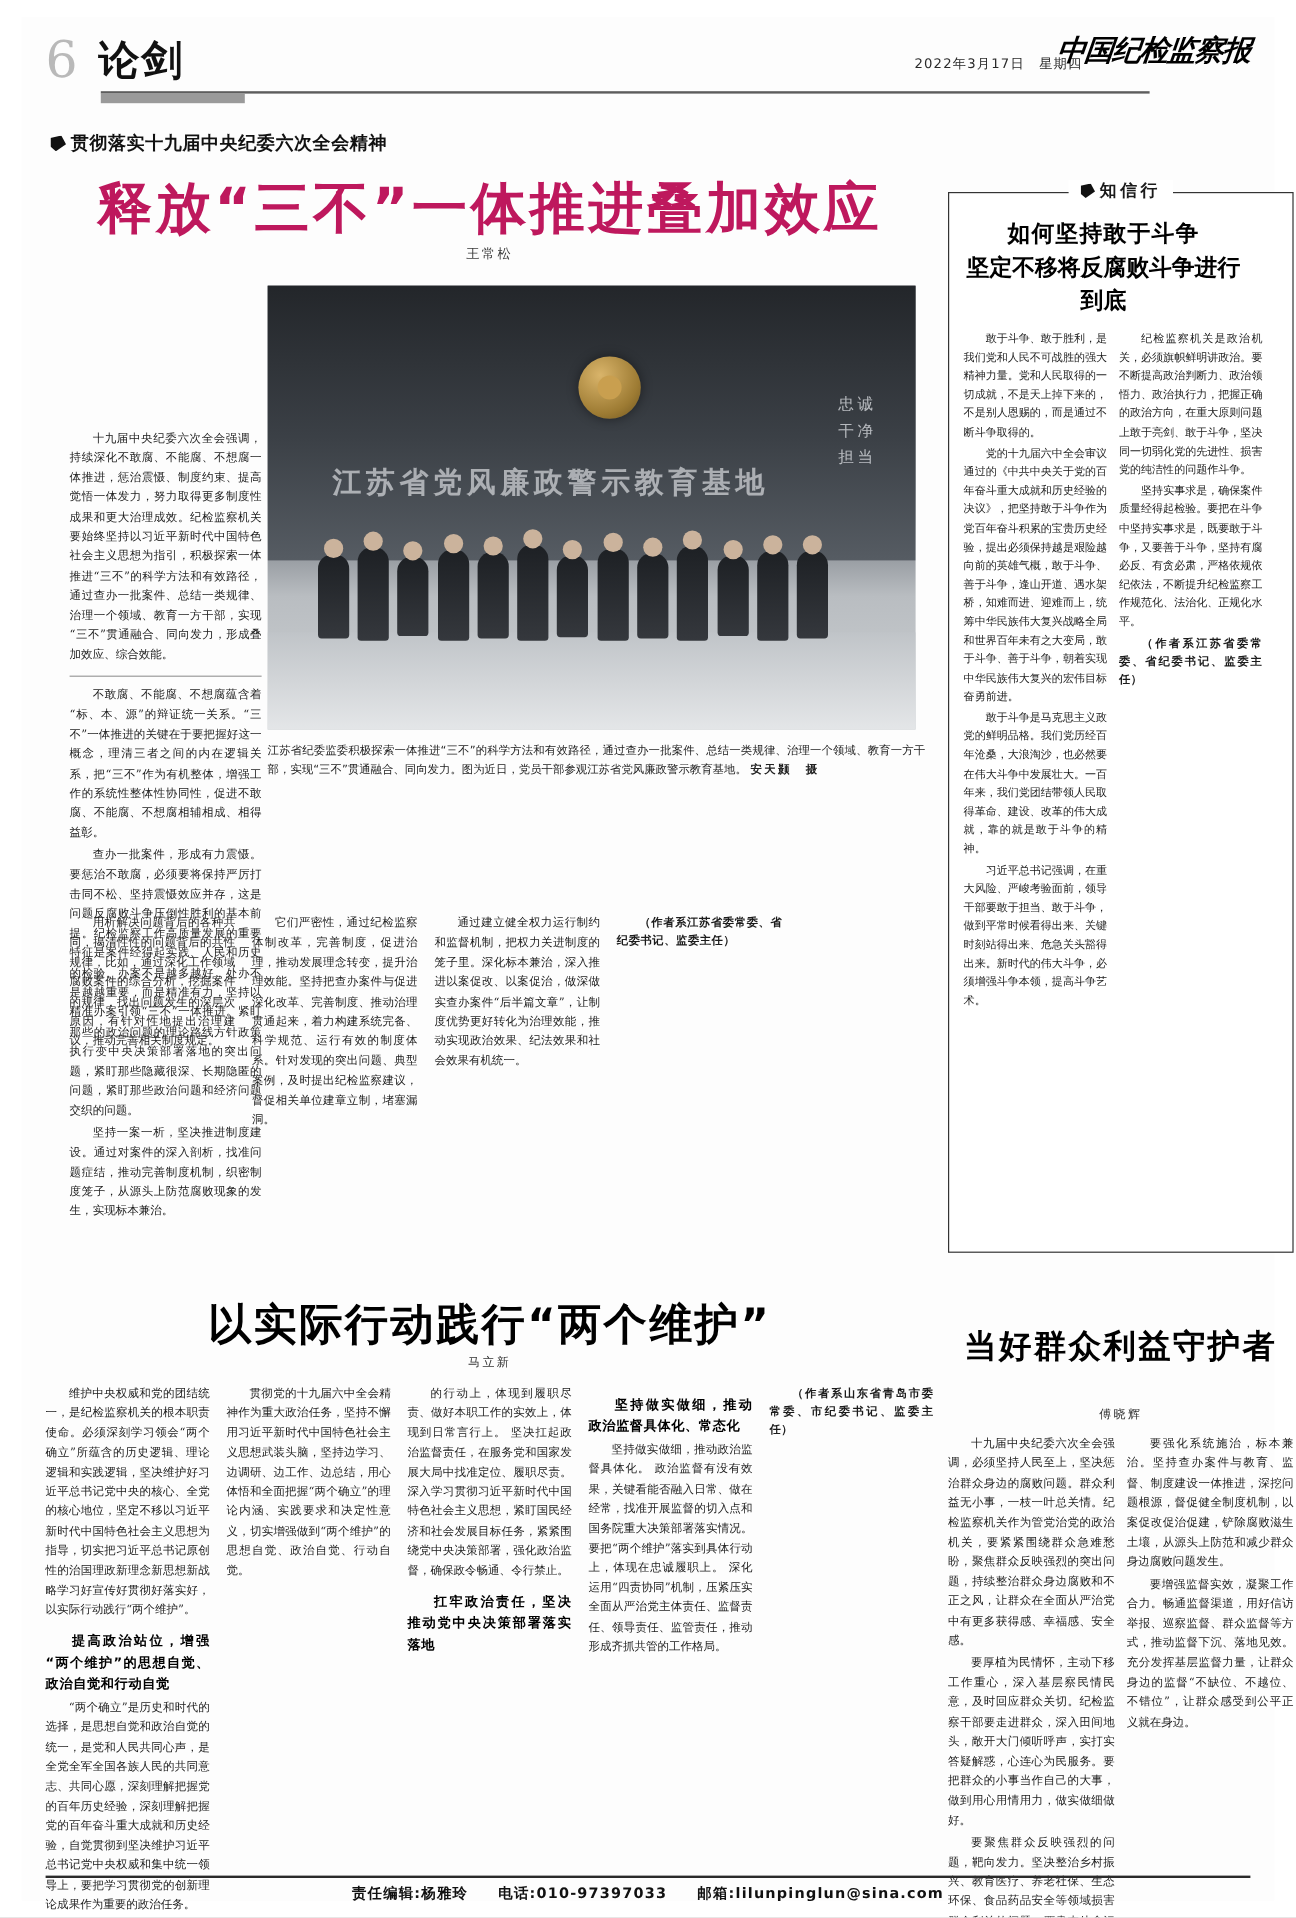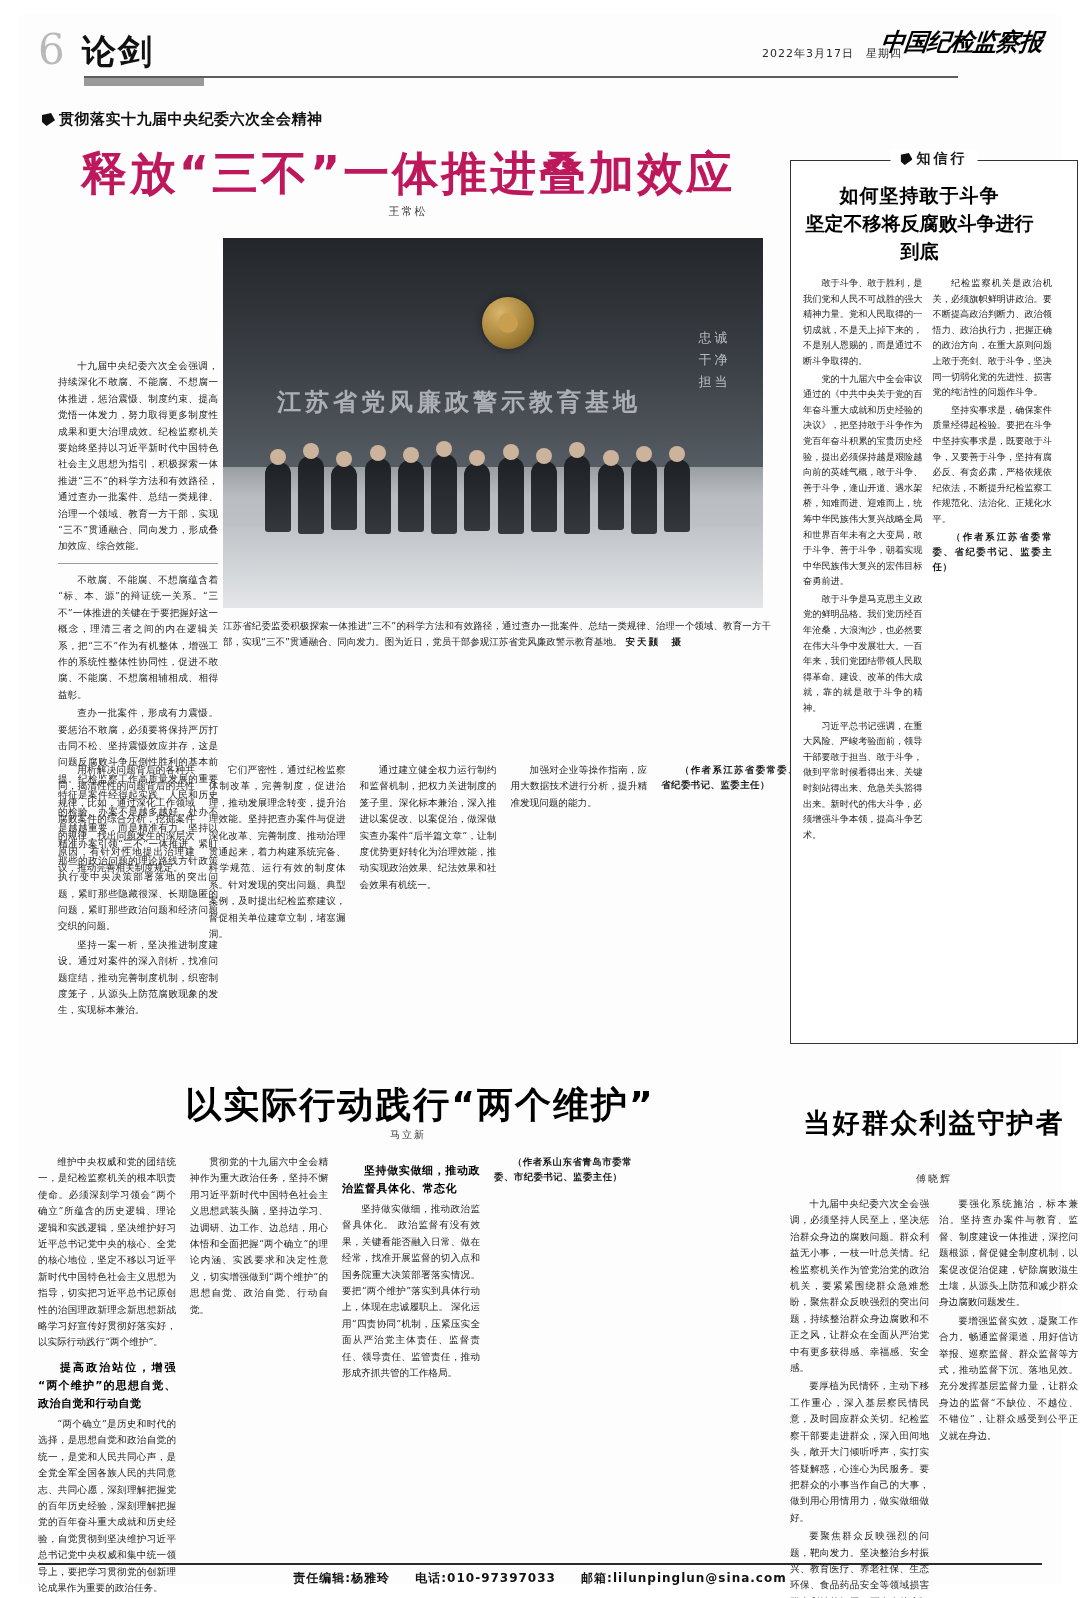--- a/index.html
+++ b/index.html
@@ -208,21 +208,21 @@
     font-family:"DejaVu Sans","Liberation Sans",sans-serif;
     margin:6px 16px 10px 0;
   }
   .box-headline .l1{font-size:19px;line-height:28px;letter-spacing:1px;display:block;}
   .box-headline .l2{font-size:19px;line-height:28px;letter-spacing:0px;display:block;}
   .box-cols{display:flex;gap:10px;}
   .box-cols .bc{width:50%;}
   .box-cols .col-text{font-size:9.2px;line-height:15.6px;}
   
   .headline-2{
-    position:absolute;left:32px;top:1068px;width:740px;
+    position:absolute;left:20px;top:1068px;width:740px;
     text-align:center;
     font-size:36px;line-height:46px;font-weight:700;letter-spacing:2px;
     font-family:"DejaVu Sans","Liberation Sans",sans-serif;
     color:#000;white-space:nowrap;
   }
   .byline-2{
     position:absolute;left:20px;top:1114px;width:740px;text-align:center;
     font-size:10px;letter-spacing:2px;color:#333;
     font-family:"DejaVu Sans","Liberation Sans",sans-serif;
   }
@@ -332,23 +332,20 @@
         <div class="c col-text">
           <p>用析解决问题背后的各种共同，揭清性性的问题背后的共性规律，比如，通过深化工作领域腐败案件的综合分析，挖掘案件的规律，找出问题发生的深层次原因，有针对性地提出治理建议，推动完善相关制度规定。</p>
         </div>
         <div class="c col-text">
           <p>它们严密性，通过纪检监察体制改革，完善制度，促进治理，推动发展理念转变，提升治理效能。坚持把查办案件与促进深化改革、完善制度、推动治理贯通起来，着力构建系统完备、科学规范、运行有效的制度体系。针对发现的突出问题、典型案例，及时提出纪检监察建议，督促相关单位建章立制，堵塞漏洞。</p>
         </div>
         <div class="c col-text">
           <p>通过建立健全权力运行制约和监督机制，把权力关进制度的笼子里。深化标本兼治，深入推进以案促改、以案促治，做深做实查办案件“后半篇文章”，让制度优势更好转化为治理效能，推动实现政治效果、纪法效果和社会效果有机统一。</p>
         </div>
         <div class="c col-text">
-          <p>加强对企业等操作指南，应用大数据技术进行分析，提升精准发现问题的能力。</p>
-        </div>
-        <div class="c col-text">
           <p class="sig">（作者系江苏省委常委、省纪委书记、监委主任）</p>
         </div>
       </div>
     </div>
 
     <div class="right-box">
       <div class="box-tag">
         <span class="mark"></span>
         <span>知信行</span>
       </div>
@@ -376,20 +373,25 @@
     <div class="a2-cols">
       <div class="c col-text">
         <p>维护中央权威和党的团结统一，是纪检监察机关的根本职责使命。必须深刻学习领会“两个确立”所蕴含的历史逻辑、理论逻辑和实践逻辑，坚决维护好习近平总书记党中央的核心、全党的核心地位，坚定不移以习近平新时代中国特色社会主义思想为指导，切实把习近平总书记原创性的治国理政新理念新思想新战略学习好宣传好贯彻好落实好，以实际行动践行“两个维护”。</p>
         <div class="sub-h">提高政治站位，增强“两个维护”的思想自觉、政治自觉和行动自觉</div>
         <p>“两个确立”是历史和时代的选择，是思想自觉和政治自觉的统一，是党和人民共同心声，是全党全军全国各族人民的共同意志、共同心愿，深刻理解把握党的百年历史经验，深刻理解把握党的百年奋斗重大成就和历史经验，自觉贯彻到坚决维护习近平总书记党中央权威和集中统一领导上，要把学习贯彻党的创新理论成果作为重要的政治任务。</p>
       </div>
       <div class="c col-text">
         <p>贯彻党的十九届六中全会精神作为重大政治任务，坚持不懈用习近平新时代中国特色社会主义思想武装头脑，坚持边学习、边调研、边工作、边总结，用心体悟和全面把握“两个确立”的理论内涵、实践要求和决定性意义，切实增强做到“两个维护”的思想自觉、政治自觉、行动自觉。</p>
       </div>
       <div class="c col-text">
+        <p>的行动上，体现到履职尽责、做好本职工作的实效上，体现到日常言行上。
+坚决扛起政治监督责任，在服务党和国家发展大局中找准定位、履职尽责。深入学习贯彻习近平新时代中国特色社会主义思想，紧盯国民经济和社会发展目标任务，紧紧围绕党中央决策部署，强化政治监督，确保政令畅通、令行禁止。</p>
+        <div class="sub-h">扛牢政治责任，坚决推动党中央决策部署落实落地</div>
+      </div>
+      <div class="c col-text">
         <div class="sub-h">坚持做实做细，推动政治监督具体化、常态化</div>
         <p>坚持做实做细，推动政治监督具体化。
 政治监督有没有效果，关键看能否融入日常、做在经常，找准开展监督的切入点和国务院重大决策部署落实情况。要把“两个维护”落实到具体行动上，体现在忠诚履职上。
 深化运用“四责协同”机制，压紧压实全面从严治党主体责任、监督责任、领导责任、监管责任，推动形成齐抓共管的工作格局。</p>
       </div>
       <div class="c col-text">
         <p class="sig">（作者系山东省青岛市委常委、市纪委书记、监委主任）</p>
       </div>
     </div>
 

